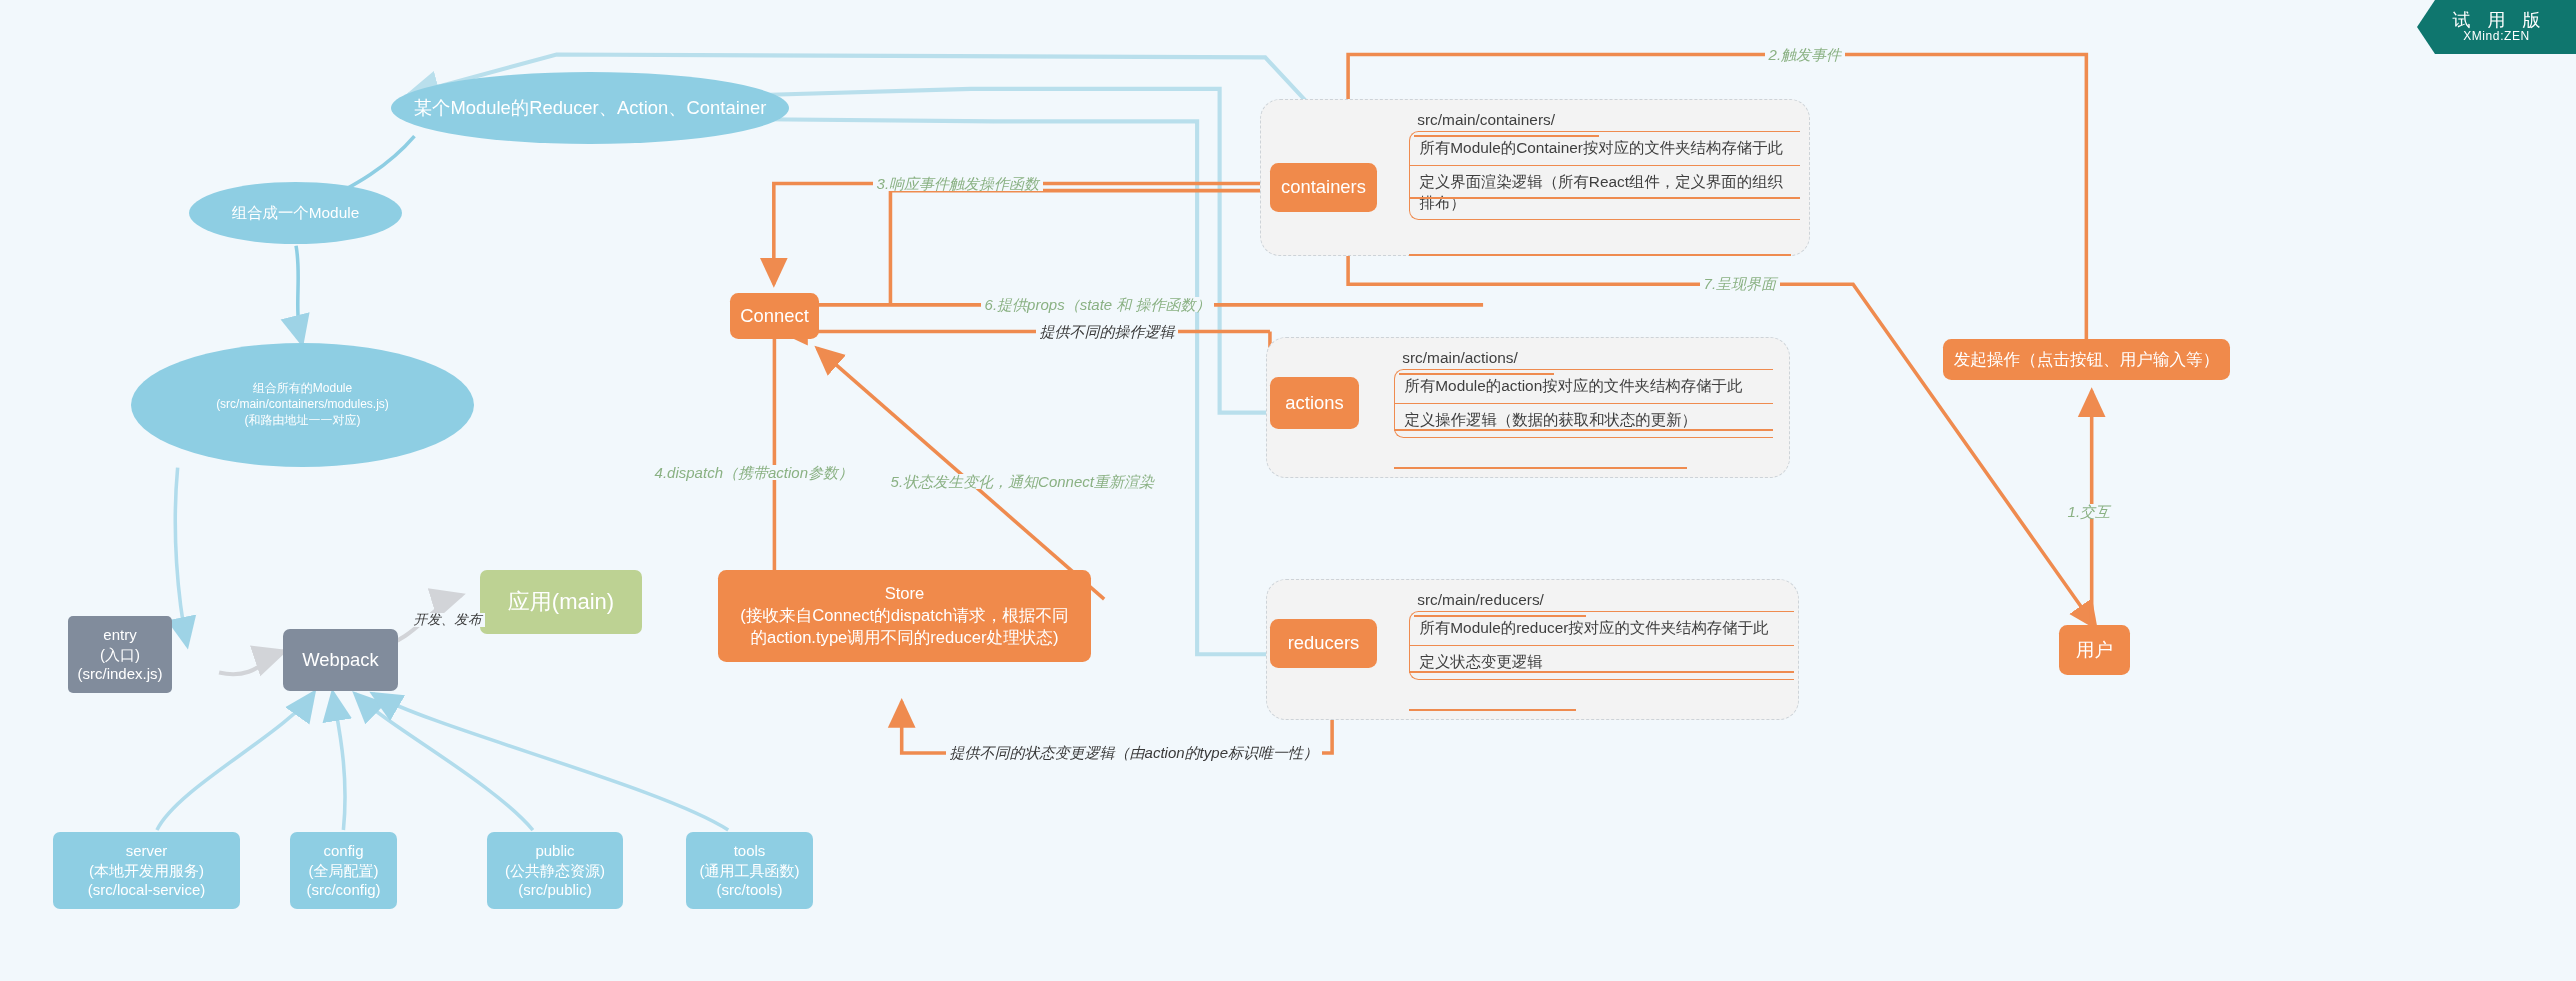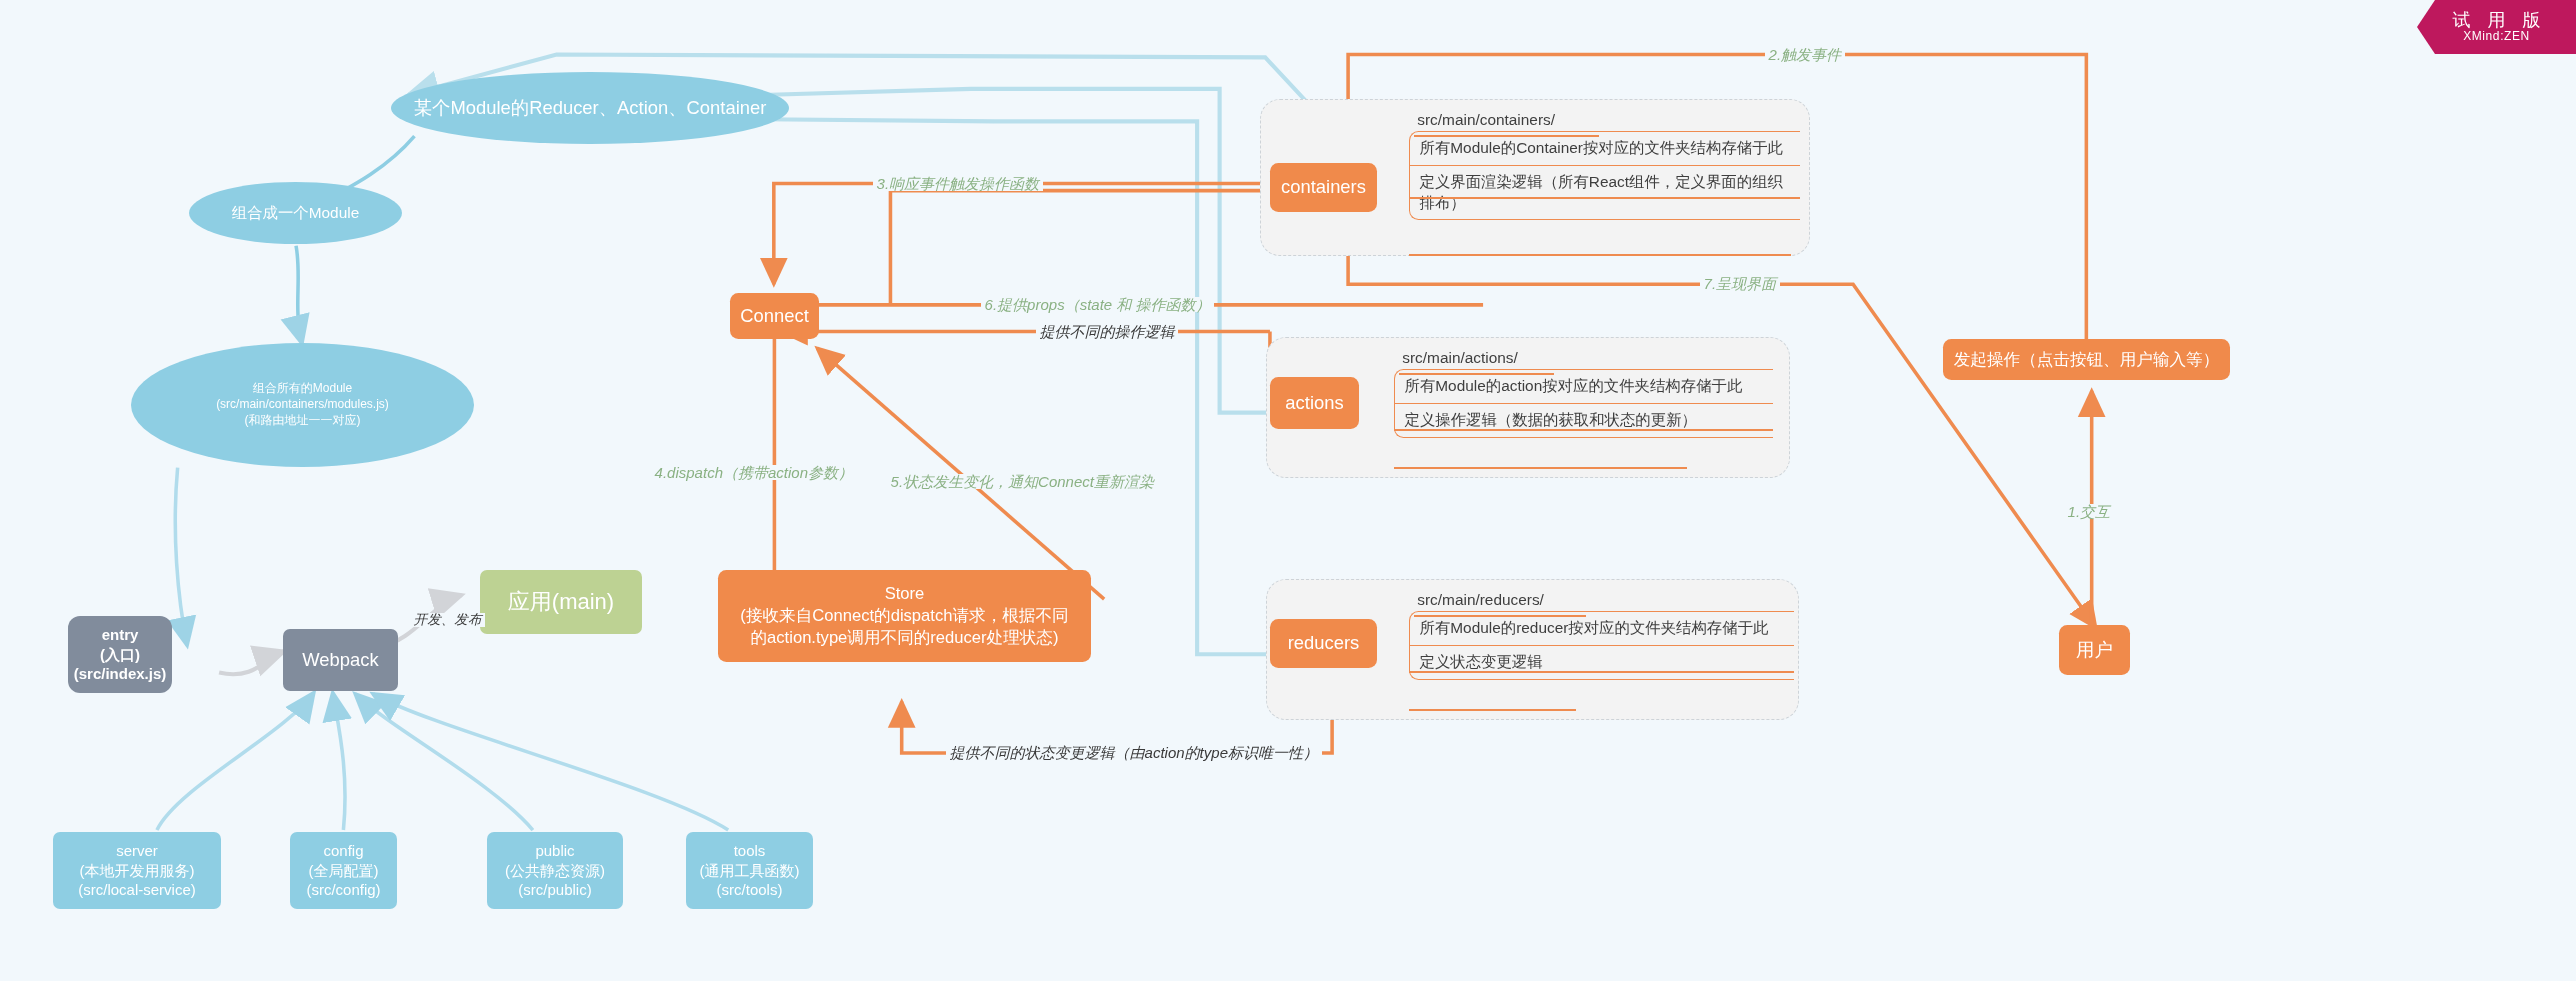--- a/index.html
+++ b/index.html
@@ -103,21 +103,21 @@
     height: 1.8px;
     background: #ef8b4f;
   }
 
   .trial-badge {
     position: absolute;
     top: 0;
     right: 0;
     width: 159px;
     height: 54px;
-    background: #be185d;
+    background: #0f766e;
     color: #ffffff;
     display: flex;
     flex-direction: column;
     align-items: center;
     justify-content: center;
     clip-path: polygon(18px 0, 159px 0, 159px 54px, 18px 54px, 0 27px);
   }
   .trial-badge .t1 {
     font-size: 18px;
     letter-spacing: 6px;
@@ -201,29 +201,29 @@
   <div class="group-box" style="left:1266px; top:579px; width:533px; height:141px;"></div>
 
   <div class="node ellipse" style="left:391px; top:72px; width:398px; height:72px; font-size:18.4px;">某个Module的Reducer、Action、Container</div>
 
   <div class="node ellipse" style="left:189px; top:182px; width:213px; height:62px; font-size:15.4px;">组合成一个Module</div>
 
   <div class="node ellipse" style="left:131px; top:343px; width:343px; height:124px; font-size:12px;">组合所有的Module
 (src/main/containers/modules.js)
 (和路由地址一一对应)</div>
 
-  <div class="node rrect gray" style="left:68px; top:616px; width:104px; height:77px; font-size:15px; border-radius:12px;font-weight:bold;">entry
+  <div class="node rrect gray" style="left:68px; top:616px; width:104px; height:77px; font-size:15px; border-radius:5px;">entry
 (入口)
 (src/index.js)</div>
 
   <div class="node rrect gray" style="left:283px; top:629px; width:115px; height:62px; font-size:18.4px; border-radius:7px;">Webpack</div>
 
   <div class="node rrect green" style="left:480px; top:570px; width:162px; height:64px; font-size:22px; border-radius:7px;">应用(main)</div>
 
-  <div class="node rrect blue" style="left:53px; top:832px; width:168px; height:77px; font-size:15px; border-radius:7px;">server
+  <div class="node rrect blue" style="left:53px; top:832px; width:187px; height:77px; font-size:15px; border-radius:7px;">server
 (本地开发用服务)
 (src/local-service)</div>
   <div class="node rrect blue" style="left:290px; top:832px; width:107px; height:77px; font-size:15px; border-radius:7px;">config
 (全局配置)
 (src/config)</div>
   <div class="node rrect blue" style="left:487px; top:832px; width:136px; height:77px; font-size:15px; border-radius:7px;">public
 (公共静态资源)
 (src/public)</div>
   <div class="node rrect blue" style="left:686px; top:832px; width:127px; height:77px; font-size:15px; border-radius:7px;">tools
 (通用工具函数)

